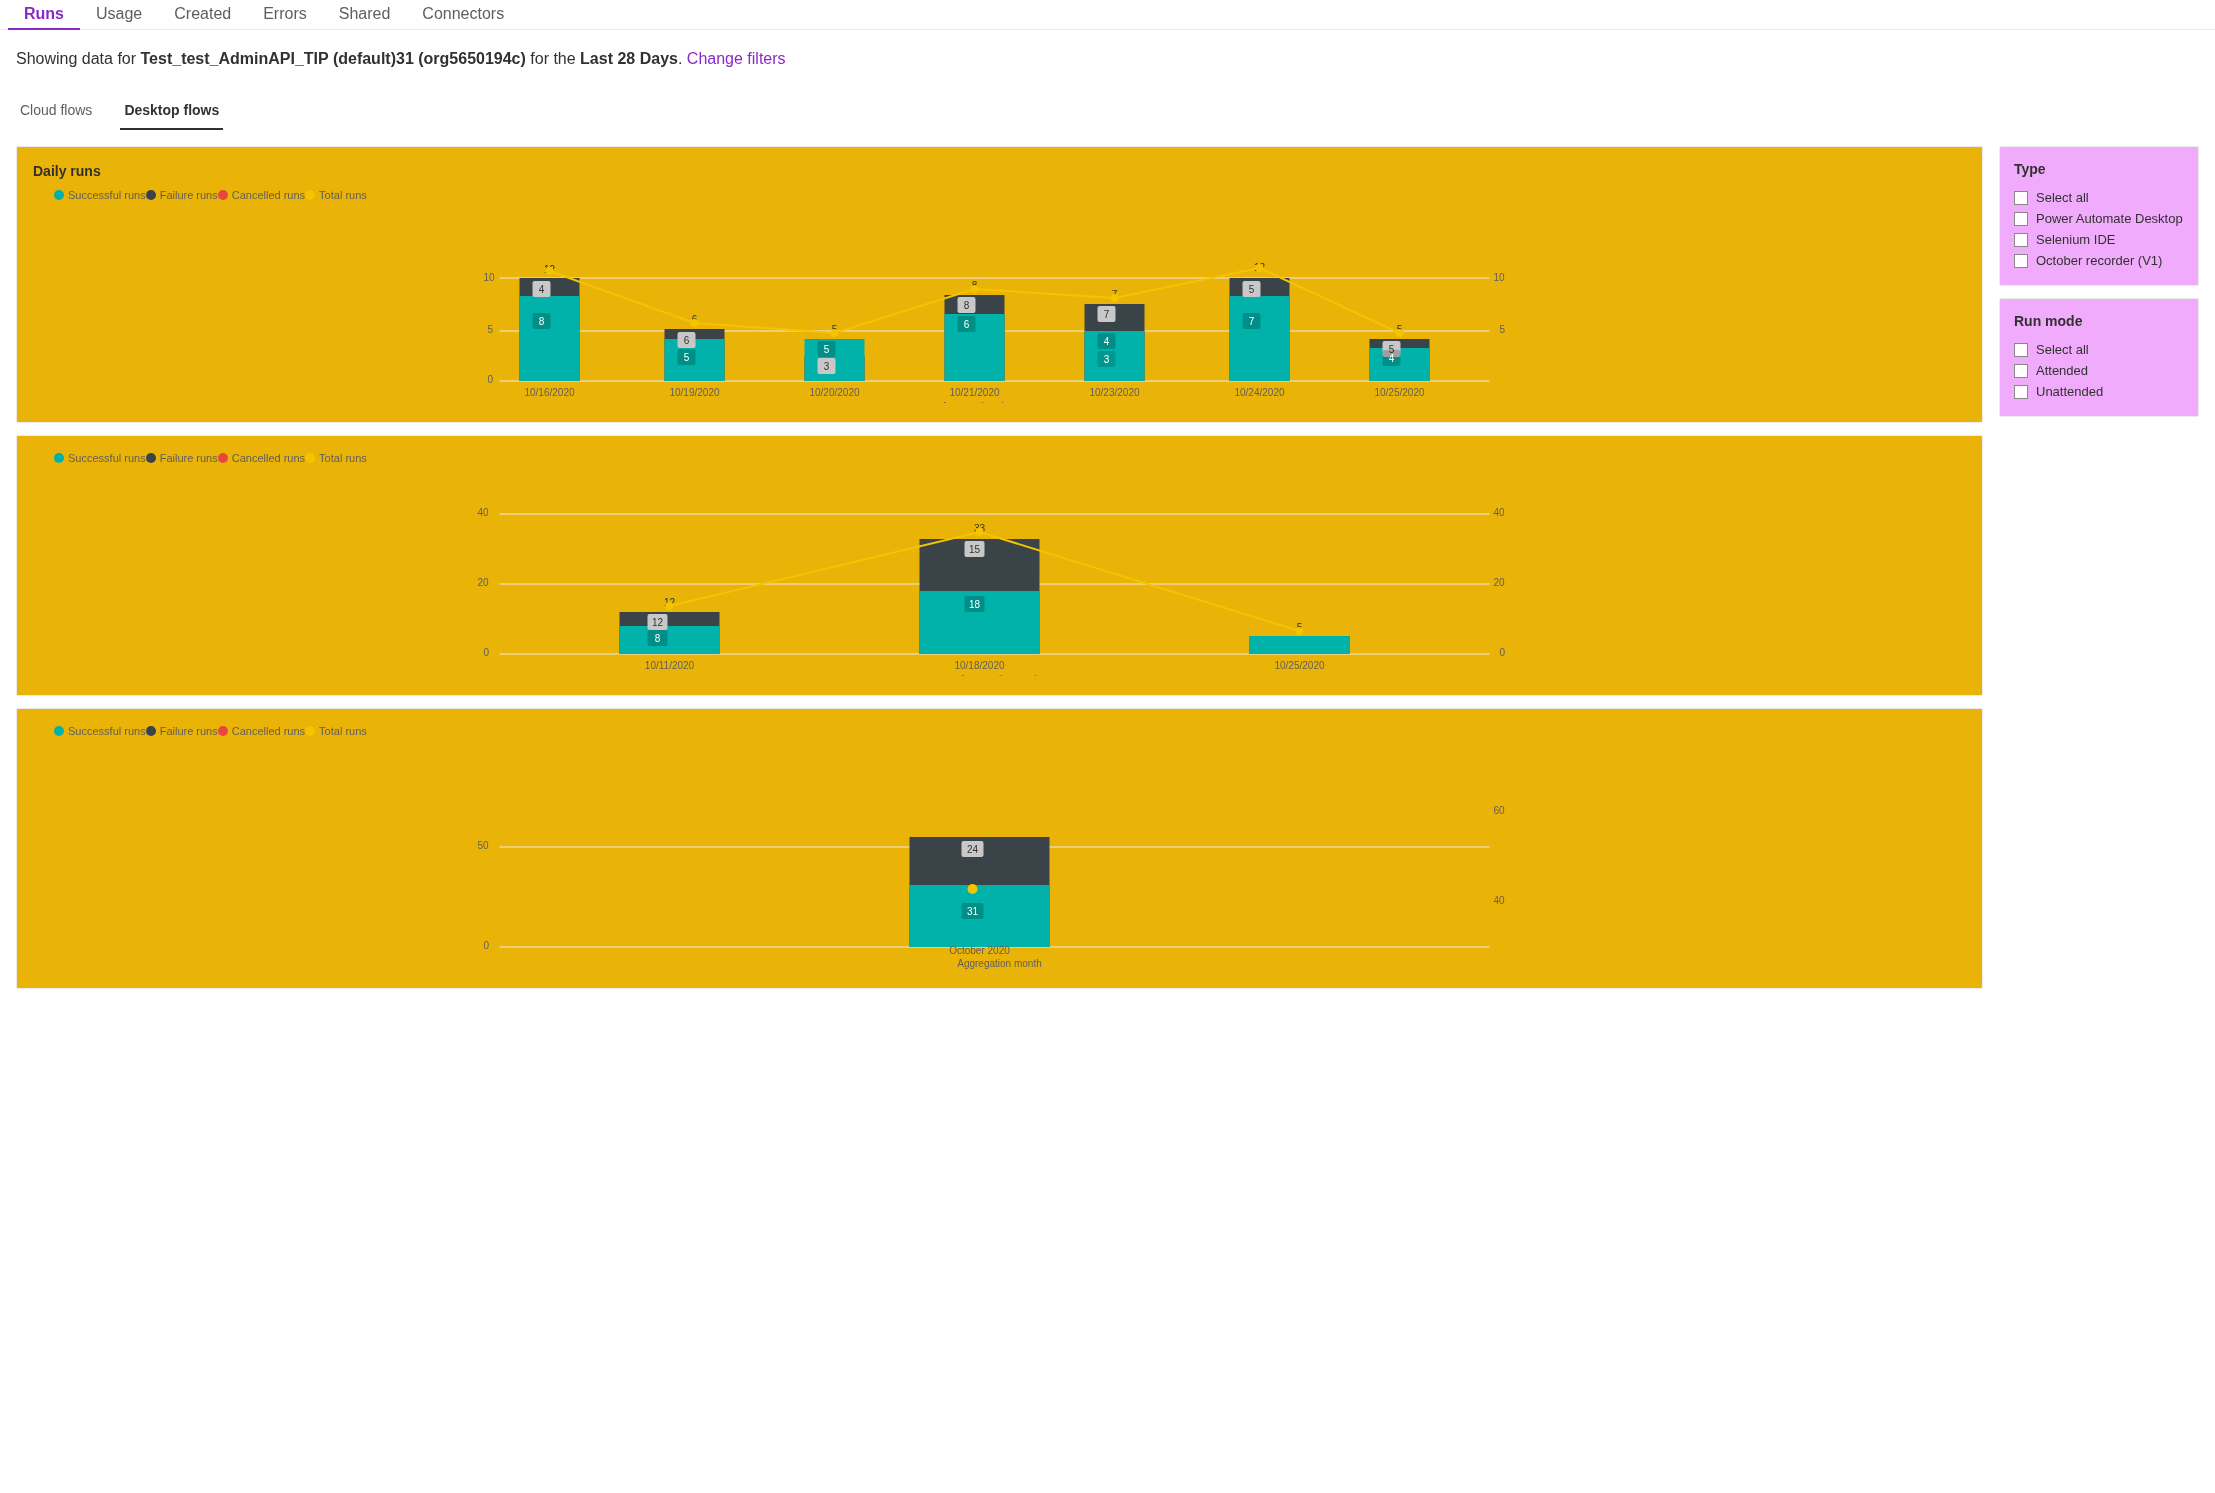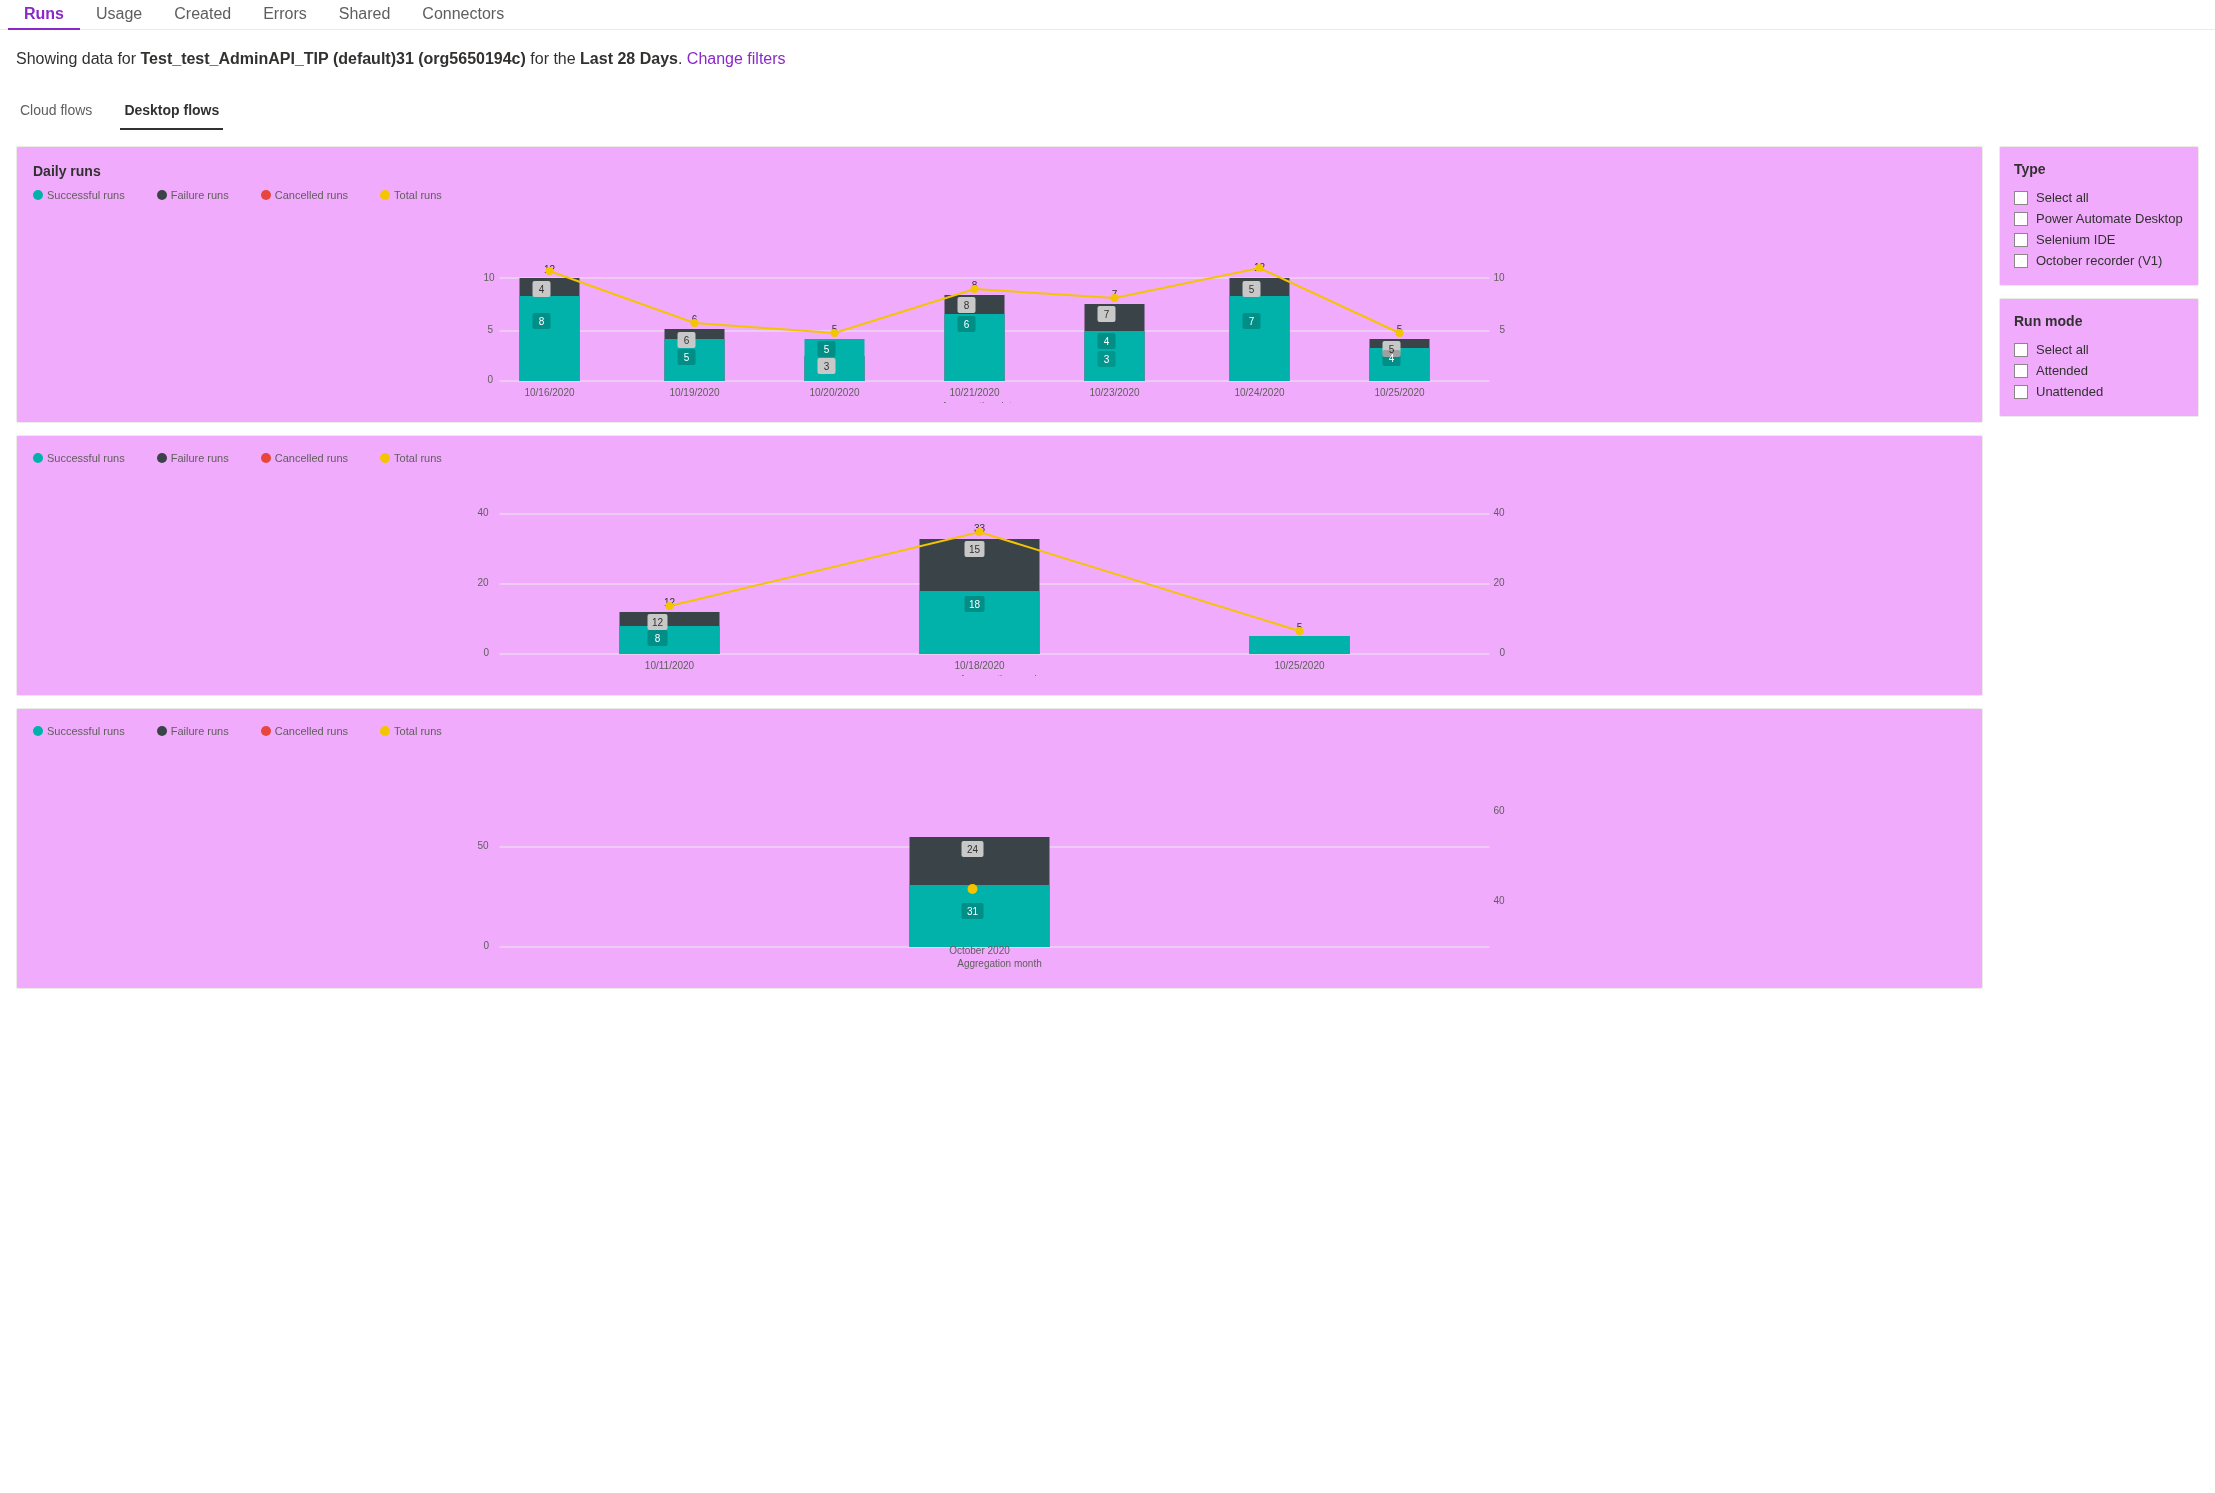--- a/index.html
+++ b/index.html
@@ -19,23 +19,23 @@
     .sub-tabs { display: flex; gap: 24px; padding: 16px 16px 0; }
     .sub-tab { padding: 8px 4px 10px; cursor: pointer; font-size: 14px; color: #605e5c; border-bottom: 2px solid transparent; }
     .sub-tab.active { color: #323130; border-bottom: 2px solid #323130; font-weight: 700; }
 
     
     .main-layout { display: flex; padding: 16px; gap: 16px; }
     .charts-col { flex: 1; display: flex; flex-direction: column; gap: 12px; }
     .sidebar-col { width: 200px; display: flex; flex-direction: column; gap: 12px; }
 
     
-    .chart-card { border: 1px solid #edebe9; border-radius: 2px; padding: 16px; background: #f0abfc; }
+    .chart-card { border: 1px solid #edebe9; border-radius: 2px; padding: 16px; background: #eab308; }
     .chart-title { font-size: 14px; font-weight: 600; margin-bottom: 10px; color: #323130; }
-    .chart-legend { display: flex; gap: 32px; margin-bottom: 12px; align-items: center; flex-wrap: wrap; }
+    .chart-legend { display: flex; gap: 0; margin-bottom: 12px; align-items: center; flex-wrap: wrap; margin-left: 21px; }
     .legend-item { display: flex; align-items: center; gap: 4px; font-size: 11px; color: #605e5c; }
     .legend-dot { width: 10px; height: 10px; border-radius: 50%; }
 
     
     .sidebar-card { border: 1px solid #edebe9; border-radius: 2px; padding: 14px; background: #f0abfc; }
     .sidebar-title { font-size: 14px; font-weight: 600; margin-bottom: 10px; }
     .checkbox-item { display: flex; align-items: center; gap: 8px; padding: 3px 0; font-size: 13px; cursor: pointer; }
     .checkbox-box { width: 14px; height: 14px; border: 1px solid #8a8886; background: #fff; flex-shrink: 0; }
 
     

